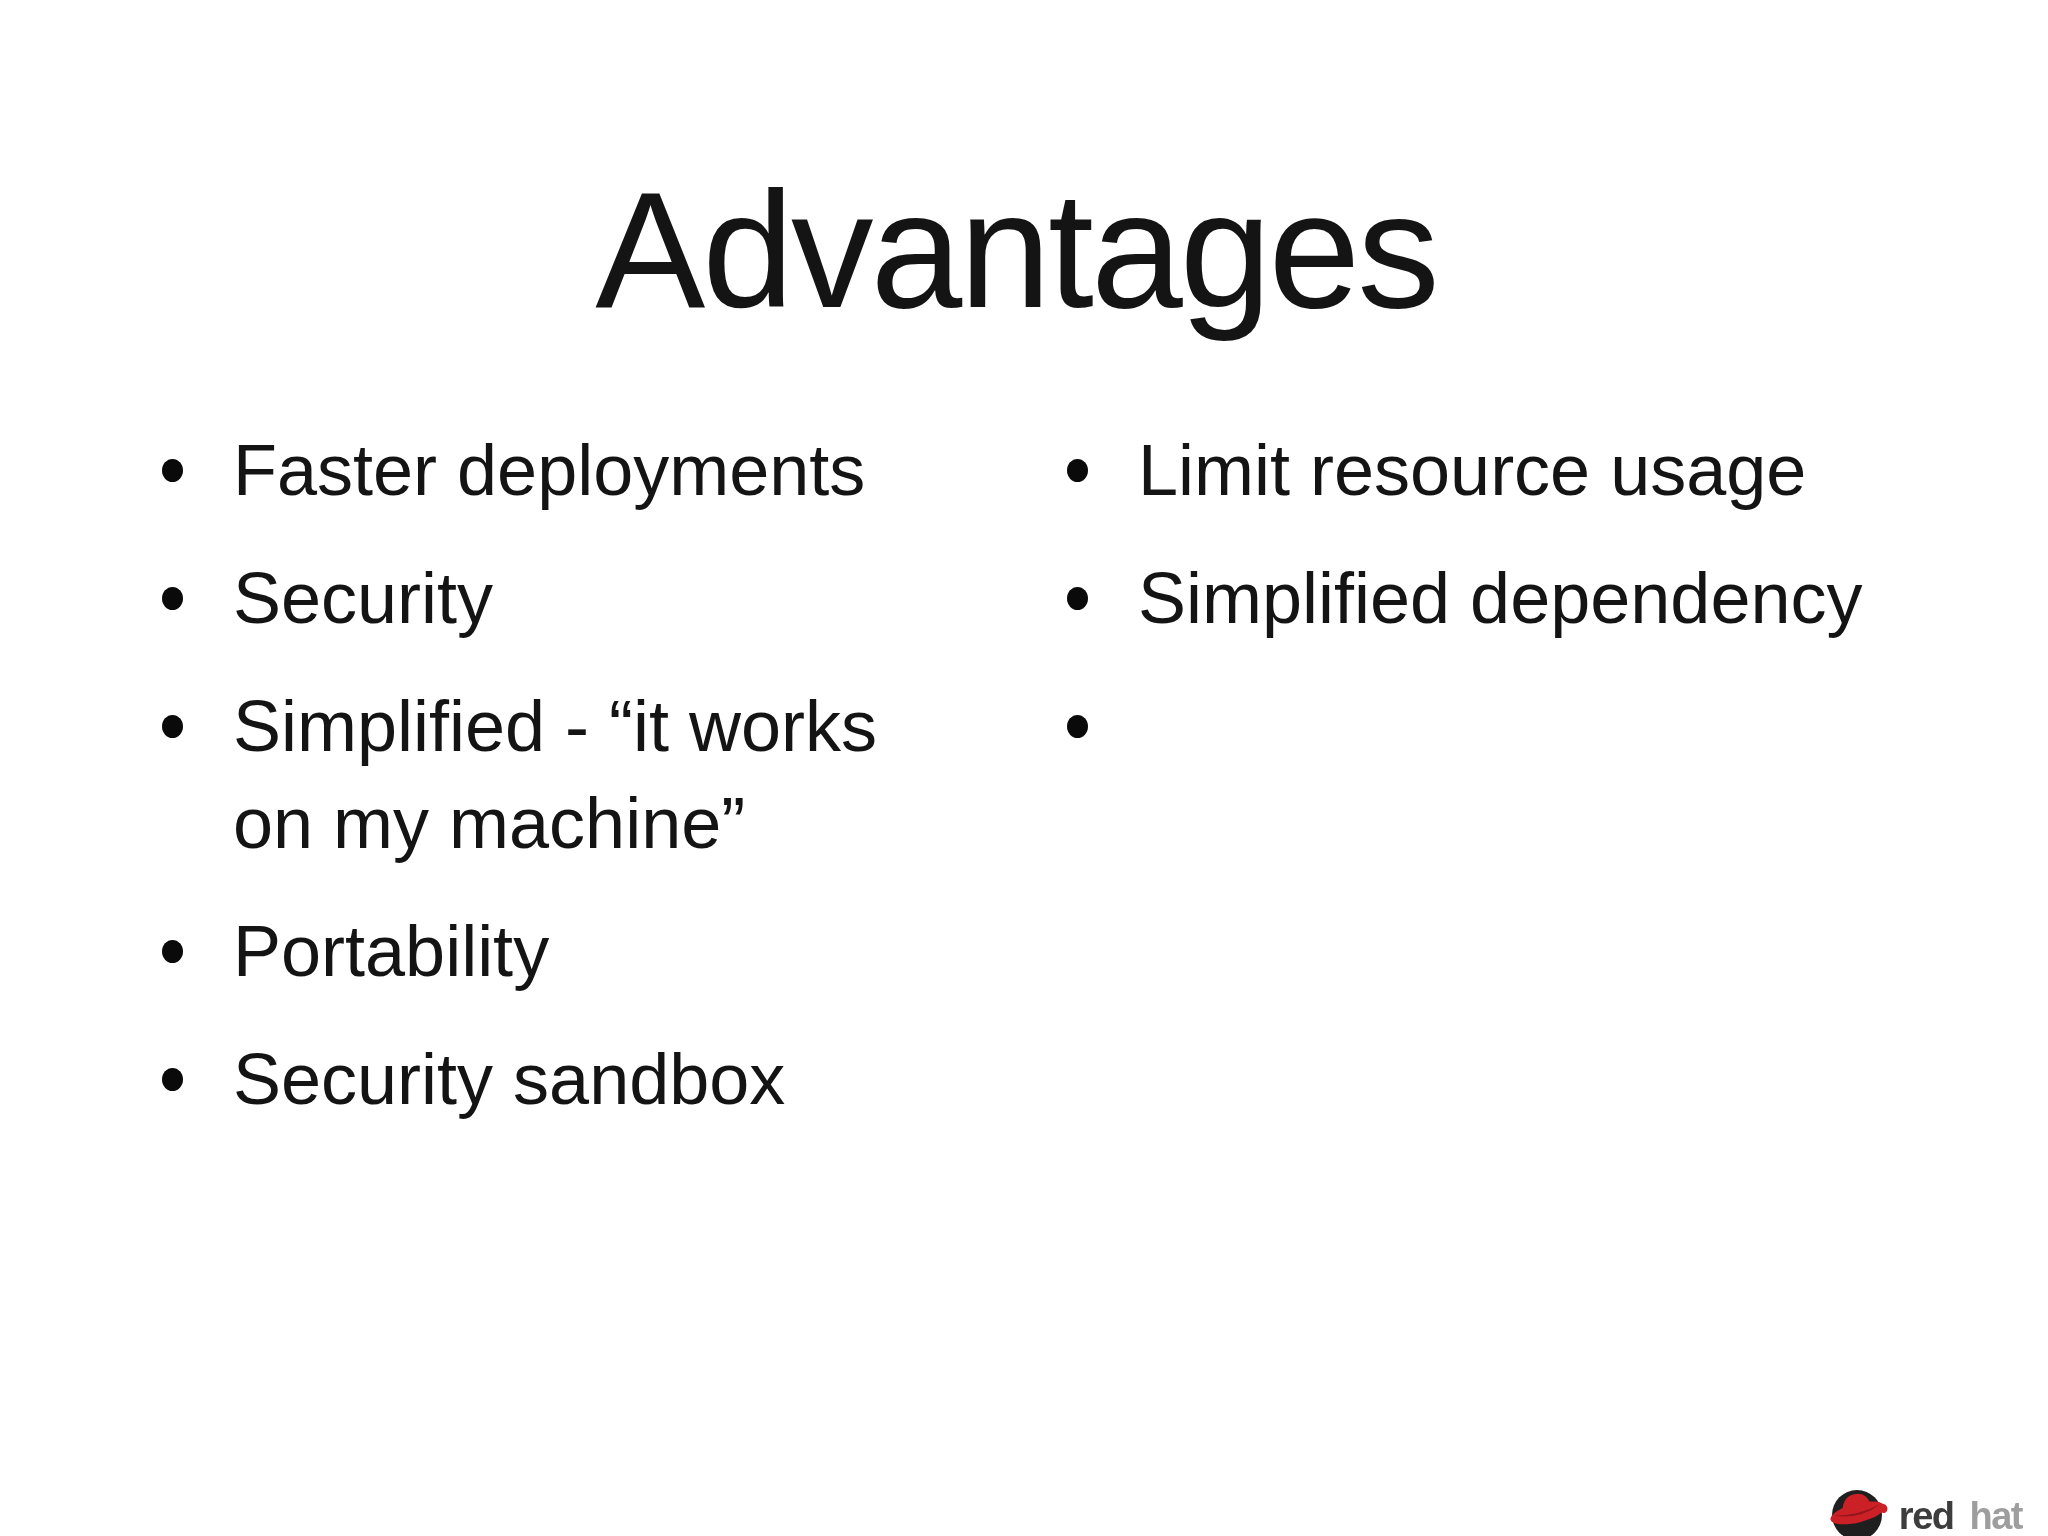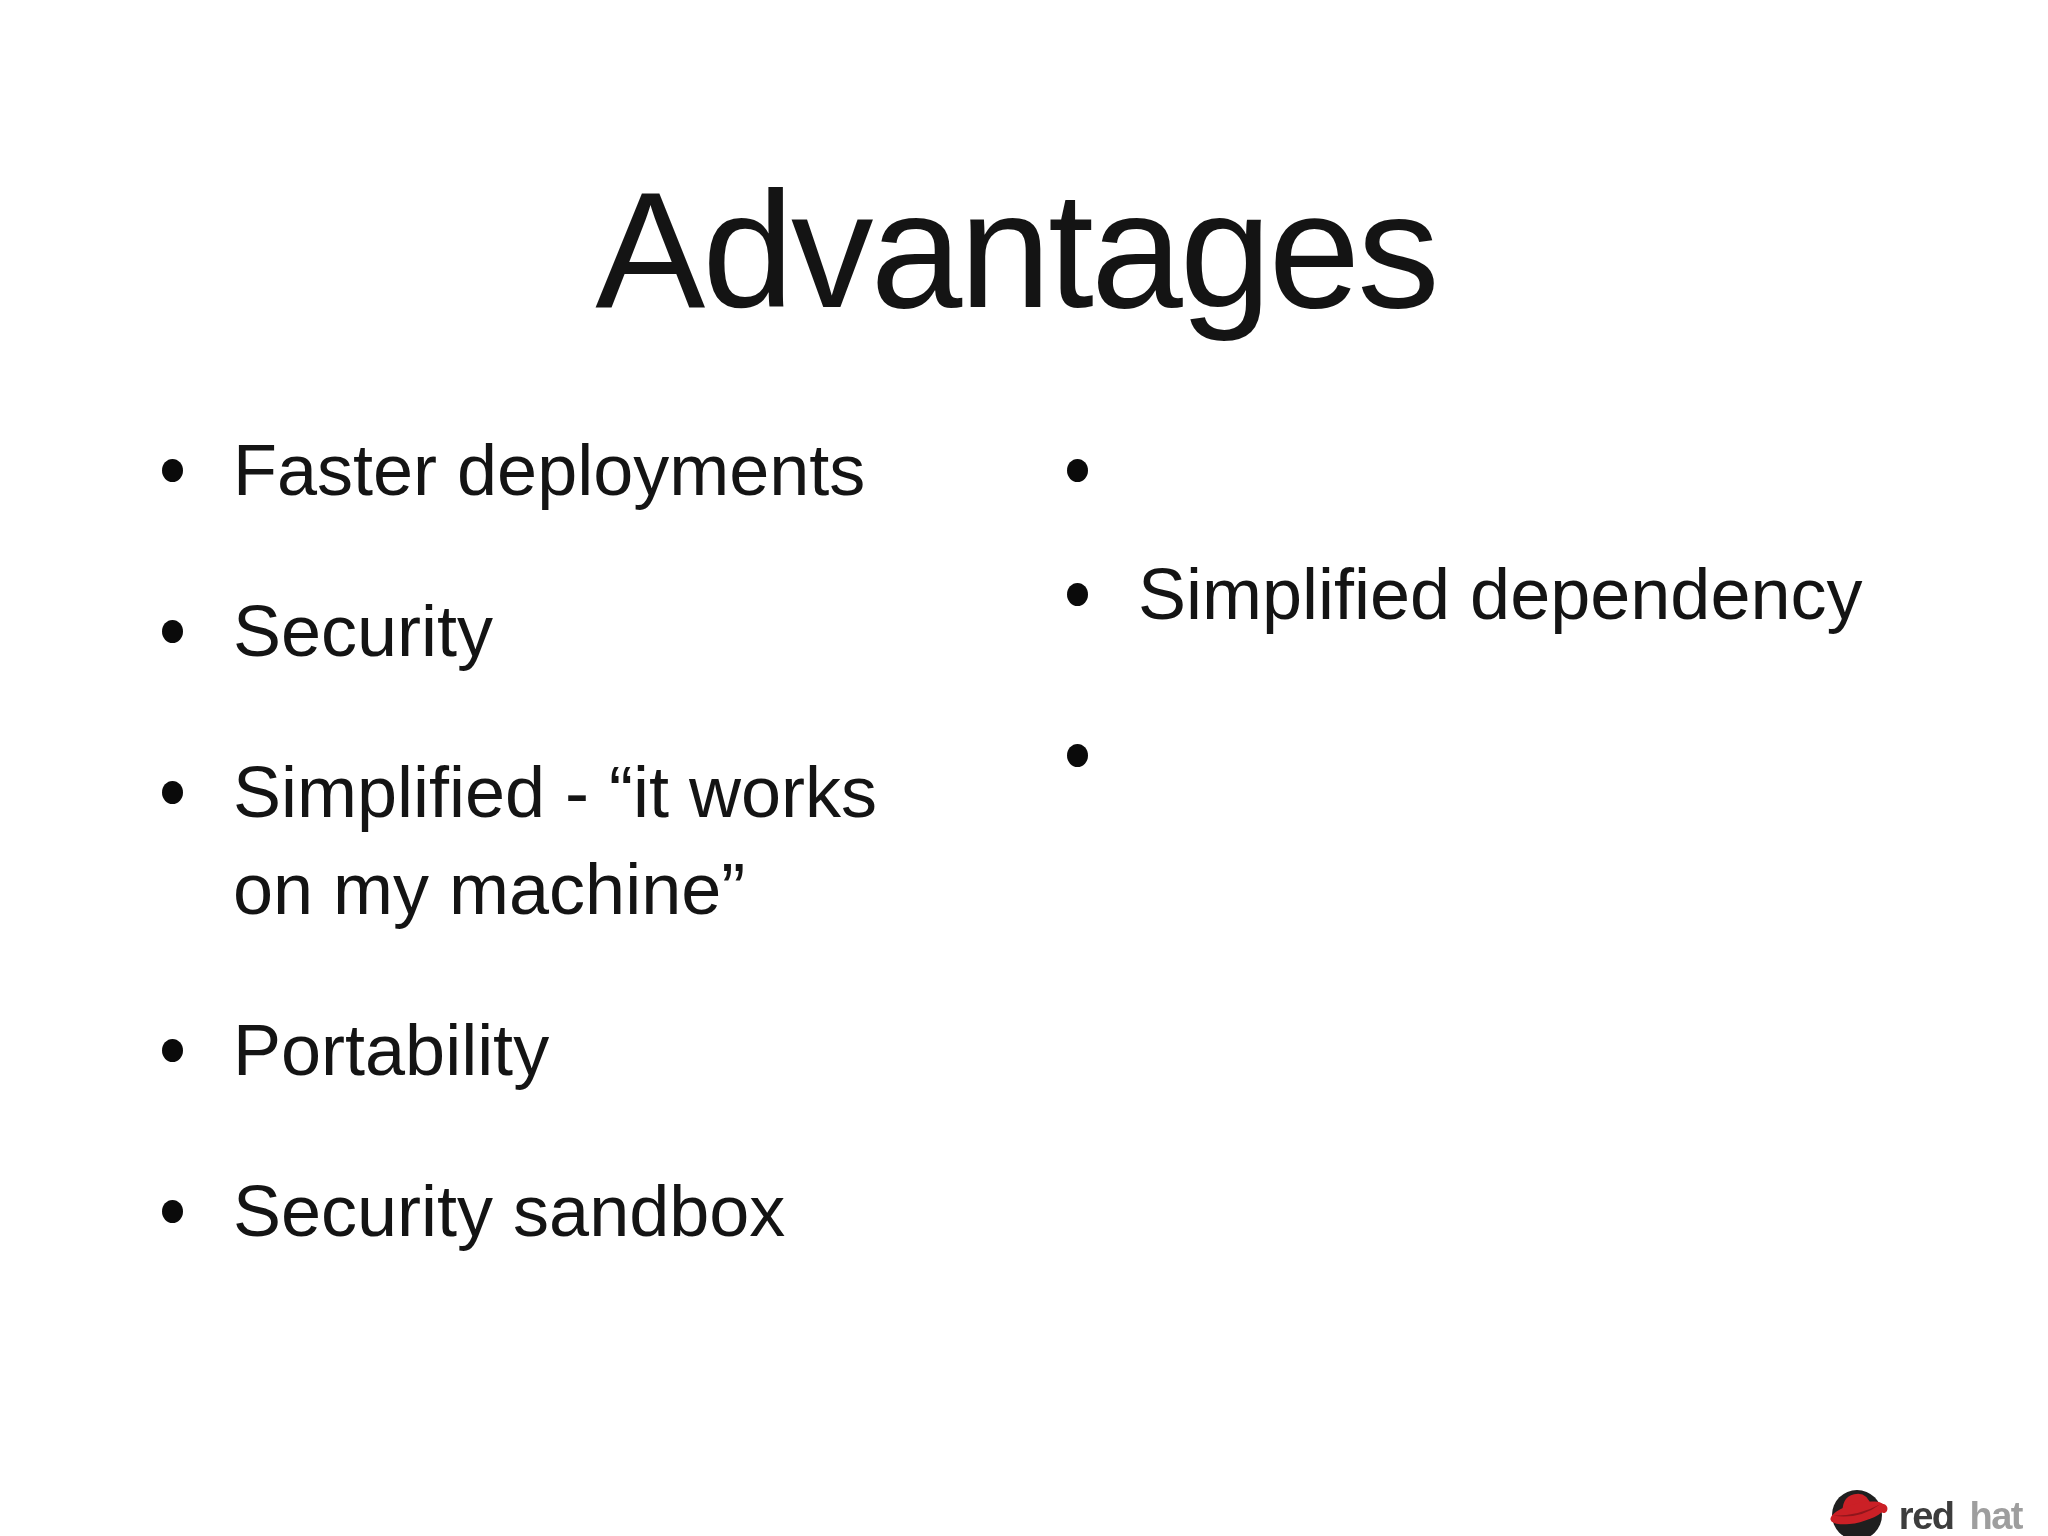--- a/index.html
+++ b/index.html
@@ -33,21 +33,21 @@
     right: 40px;
     display: flex;
   }
   .col { flex: none; }
   .col-left  { width: 905px; }
   .col-right { width: 900px; }
   ul.bullets {
     list-style: none;
     display: flex;
     flex-direction: column;
-    gap: 64px;
+    gap: 31px;
   }
   ul.bullets li {
     display: flex;
     align-items: flex-start;
     gap: 50px;
     font-size: 72px;
     line-height: 97px;
     font-weight: 300;
     color: #141414;
   }
@@ -112,20 +112,21 @@
           <span class="dot"></span>
           <span class="item-text">Security sandbox</span>
         </li>
       </ul>
     </div>
 
     <div class="col col-right">
       <ul class="bullets">
         <li>
           <span class="dot"></span>
+          <span class="item-text">Limit resource usage</span>
         </li>
         <li>
           <span class="dot"></span>
           <span class="item-text">Simplified dependency</span>
         </li>
         <li>
           <span class="dot"></span>
         </li>
       </ul>
     </div>

